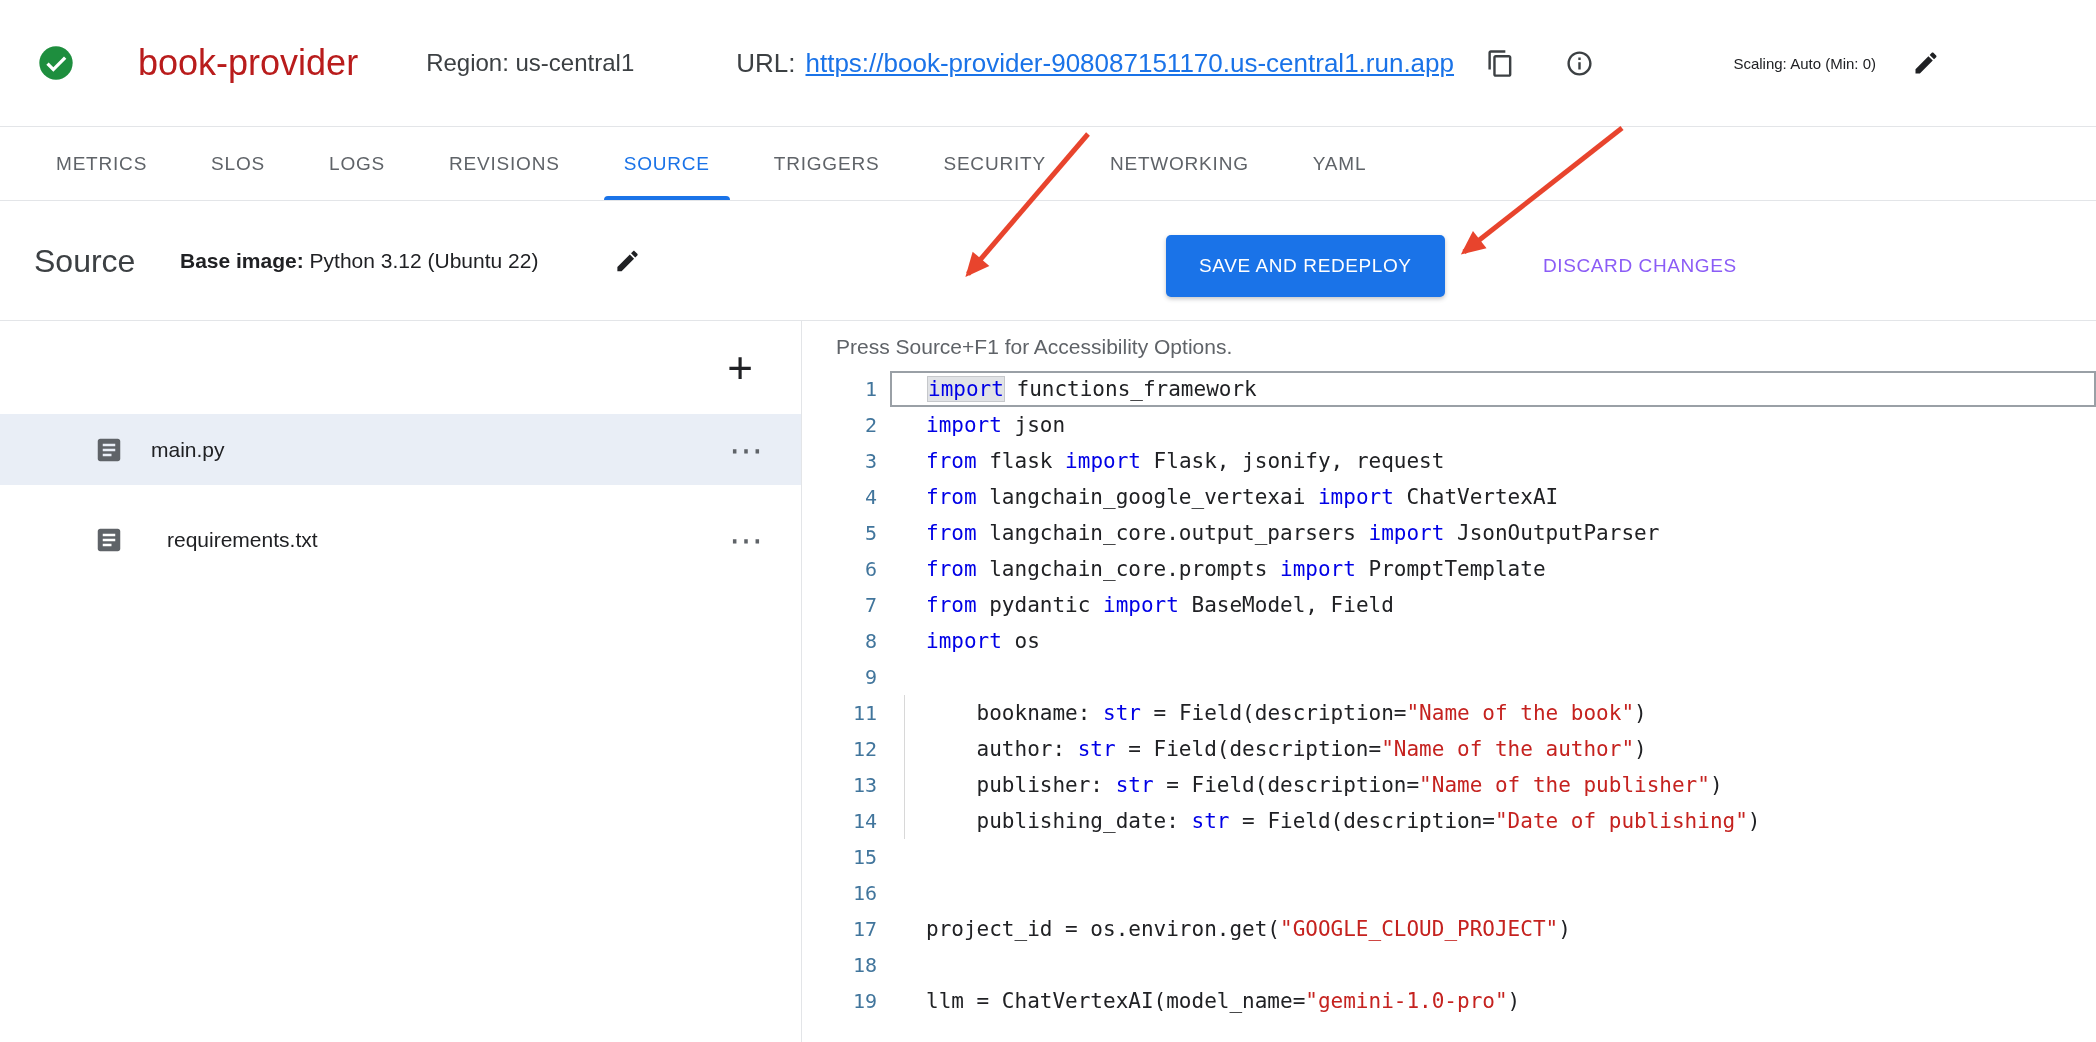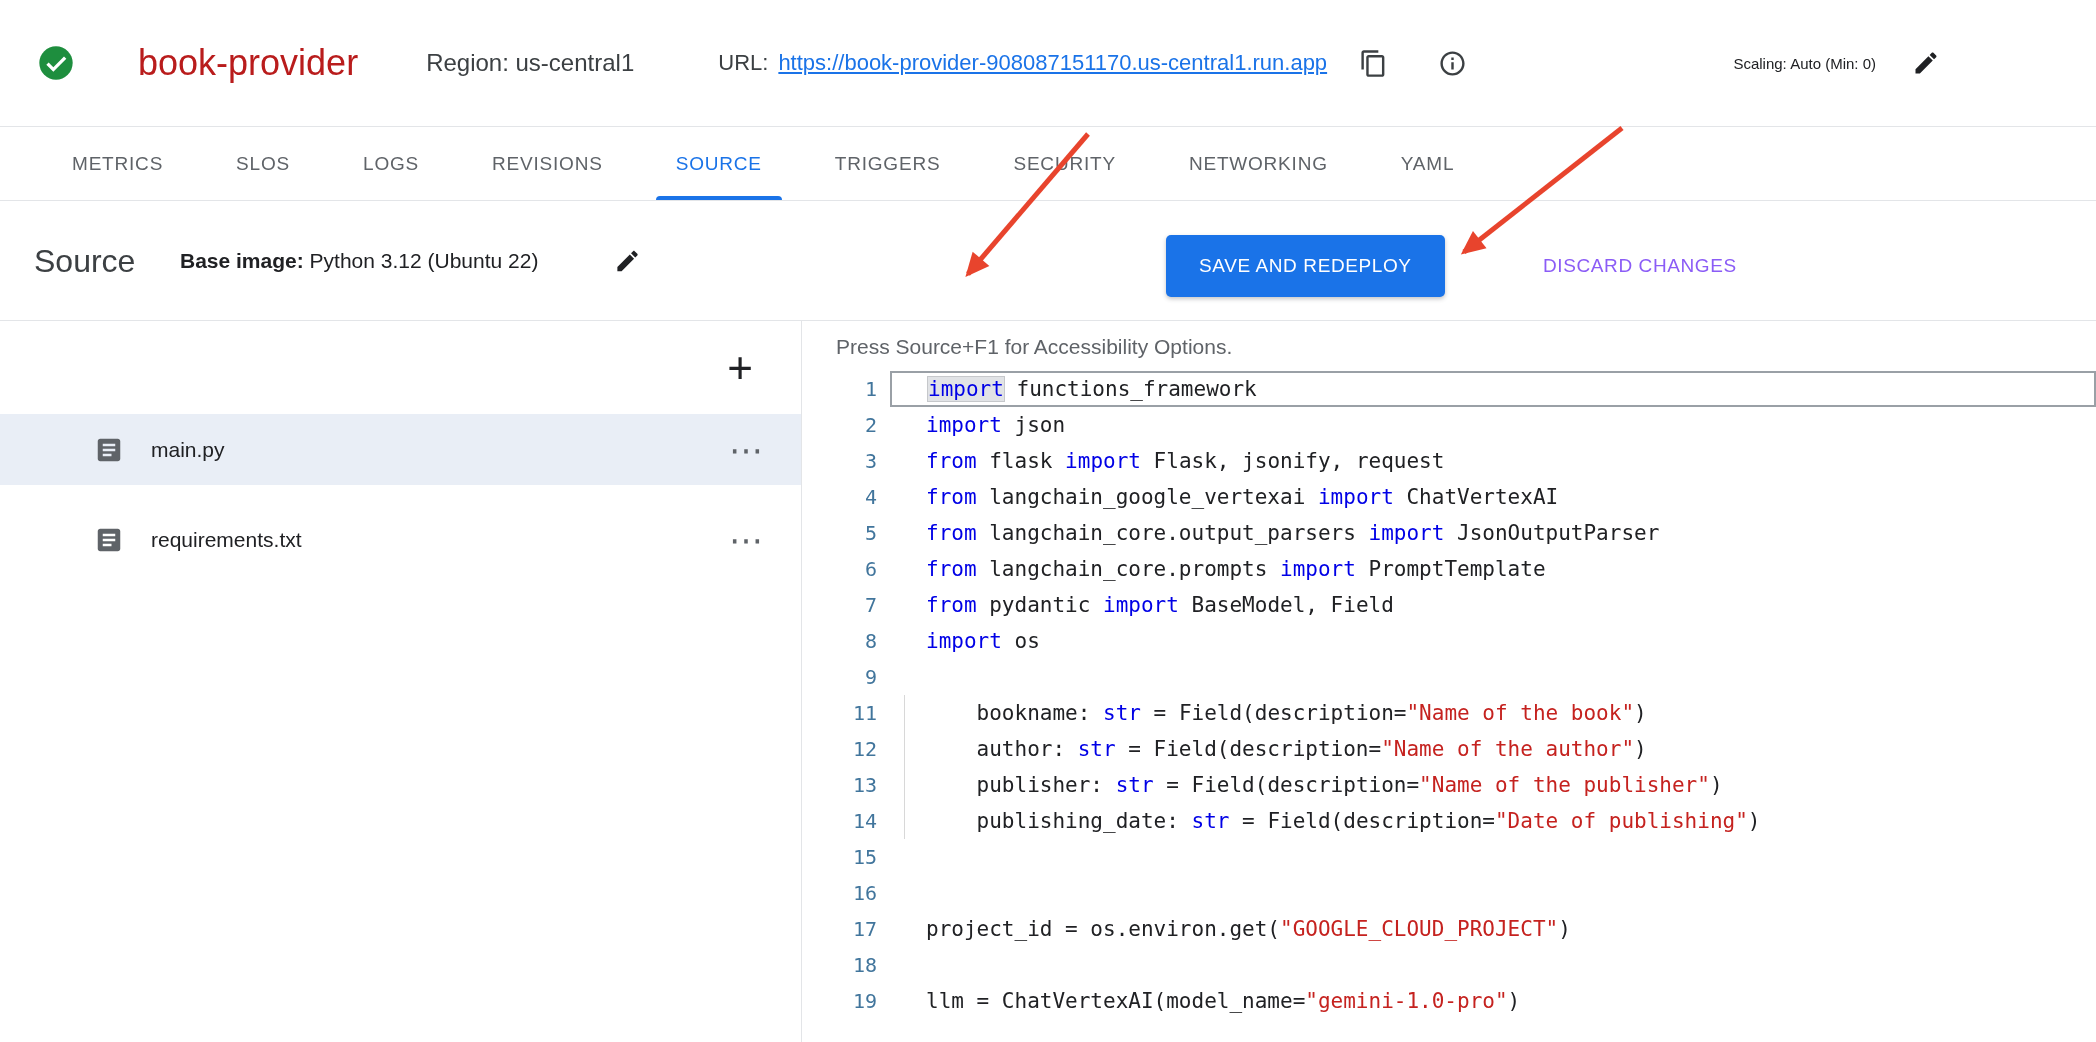--- a/index.html
+++ b/index.html
@@ -8,30 +8,30 @@
     width:2096px; height:1042px; overflow:hidden; position:relative;
     background:#fff; color:#202124;
     font-family:"Liberation Sans", sans-serif;
   }
 
   
   .header { height:127px; display:flex; align-items:center; padding:0 0 0 36px; border-bottom:1px solid #e3e5e8; }
   .status-icon { width:40px; height:40px; margin-right:62px; flex:0 0 auto; }
   .service-name { font-size:36px; font-weight:400; color:#b91c1c; margin-right:68px; white-space:nowrap; }
   .region { font-size:24px; color:#3c4043; margin-right:84px; white-space:nowrap; }
-  .url-wrap { display:flex; align-items:center; font-size:22px; color:#3c4043; white-space:nowrap; }
+  .url-wrap { display:flex; align-items:center; font-size:26px; color:#3c4043; white-space:nowrap;margin-left:18px; }
   .url-link { color:#1a73e8; text-decoration:underline; margin-left:10px; cursor:pointer; }
   .icon-btn { border:none; background:none; padding:6px; margin:0; cursor:pointer; display:flex; align-items:center; justify-content:center; }
   .copy-btn { margin-left:26px; }
   .info-btn { margin-left:38px; }
   .scaling-wrap { margin-left:auto; margin-right:150px; display:flex; align-items:center; font-size:15px; font-weight:500; color:#202124; white-space:nowrap; }
   .scaling-edit { margin-left:30px; }
 
   
-  .tabbar { height:74px; display:flex; align-items:stretch; padding-left:40px; border-bottom:1px solid #e3e5e8;gap:9px; }
+  .tabbar { height:74px; display:flex; align-items:stretch; padding-left:24px; border-bottom:1px solid #e3e5e8; }
   .tab { display:flex; align-items:center; padding:0 32px; font-size:19px; font-weight:500; letter-spacing:0.8px;
          color:#5f6368; cursor:pointer; position:relative; white-space:nowrap; }
   .tab.active { color:#1a73e8; }
   .tab.active::after { content:""; position:absolute; left:12px; right:12px; bottom:0; height:4px; background:#1a73e8; border-radius:4px 4px 0 0; }
 
   
   .sourcebar { height:120px; position:relative; border-bottom:1px solid #e3e5e8; }
   .source-title { position:absolute; left:34px; top:50%; transform:translateY(-50%); font-size:32px; font-weight:400; color:#3c4043; }
   .base-image { position:absolute; left:180px; top:50%; transform:translateY(-50%); font-size:21px; white-space:nowrap; }
   .base-image b { font-weight:700; }
@@ -46,21 +46,21 @@
               font-family:"Liberation Sans", sans-serif; box-shadow:0 2px 4px rgba(60,64,67,.3); }
   .discard-btn { position:absolute; left:1537px; top:34px; height:62px; display:flex; align-items:center; background:none; border:none;
                  color:#8b5cf6; font-size:19px; font-weight:500; letter-spacing:0.6px; cursor:pointer; font-family:"Liberation Sans", sans-serif; }
 
   
   .content { display:flex; height:721px; }
   .filepanel { width:802px; flex:0 0 802px; border-right:1px solid #e3e5e8; }
   .file-add-row { height:93px; display:flex; align-items:center; justify-content:flex-end; padding-right:40px; }
   .add-btn { background:none; border:none; font-size:44px; font-weight:300; color:#202124; cursor:pointer; line-height:1; padding:0 8px; }
   .file-row { height:71px; display:flex; align-items:center; cursor:pointer; }
-  .file-row + .file-row { margin-top:19px; }
+  .file-row + .file-row { margin-top:19px;gap:16px; }
   .file-row.selected { background:#e9eef6; }
   .file-icon { margin-left:94px; display:flex; }
   .file-name { margin-left:27px; font-size:21px; color:#202124; }
   .file-more { margin-left:auto; margin-right:36px; font-size:34px; color:#5f6368; cursor:pointer; line-height:1; letter-spacing:2px; }
 
   
   .editor { flex:1; overflow:hidden; background:#fff; }
   .a11y { height:50px; padding:14px 0 0 34px; font-size:21px; color:#5f6368; }
   .code-row { display:flex; height:36px; }
   .gutter { flex:0 0 88px; text-align:right; padding-right:13px; font-family:"DejaVu Sans Mono", monospace;

